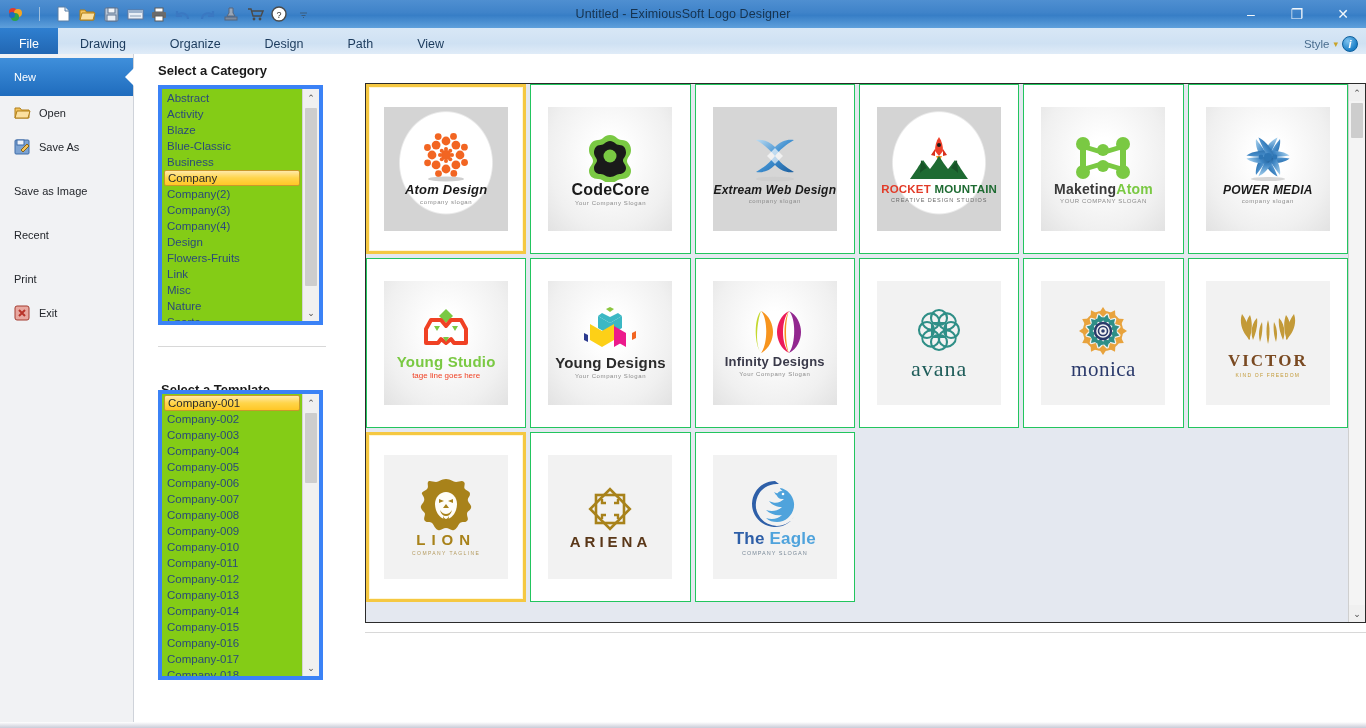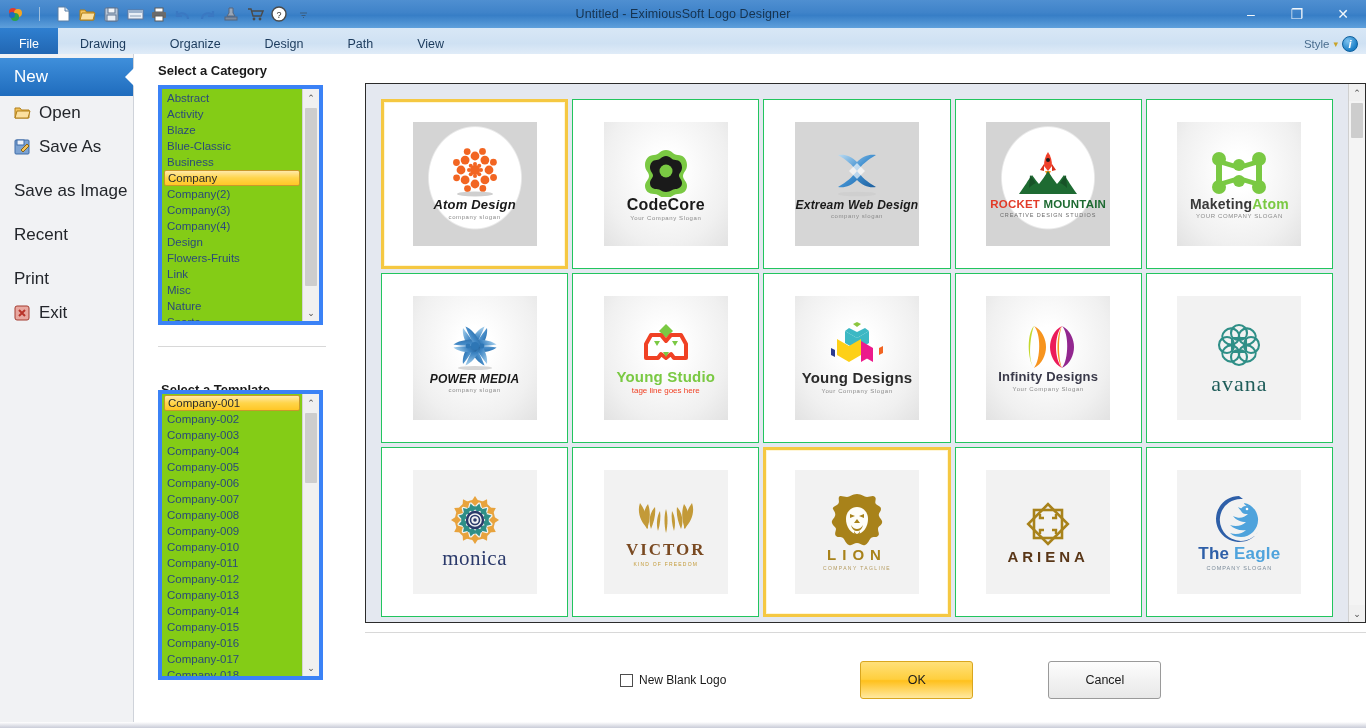--- a/index.html
+++ b/index.html
@@ -62,21 +62,21 @@
 
   
   .backstage { position: absolute; left: 0; top: 54px; width: 1366px; height: 674px; background: #fff; }
 
   .leftnav {
     position: absolute; left: 0; top: 0; width: 134px; height: 674px;
     background: #f1f2f4; border-right: 1px solid #cfd3da;
   }
   .nav-item {
     height: 34px; display: flex; align-items: center; gap: 8px;
-    padding-left: 14px; font-size: 17px; color: #23262b;
+    padding-left: 14px; font-size: 11px; color: #23262b;
   }
   .nav-item.gap { margin-top: 10px; }
   .nav-item.selected {
     background: linear-gradient(to bottom, #3f8fdb 0%, #1f6cbd 100%);
     color: #ffffff; position: relative; height: 38px;
   }
   .nav-item.selected::after {
     content: ""; position: absolute; right: -1px; top: 50%; transform: translateY(-50%);
     border-top: 9px solid transparent; border-bottom: 9px solid transparent;
     border-right: 9px solid #ffffff;
@@ -111,22 +111,22 @@
   }
   .sbtn.down { position: absolute; bottom: 0; left: 0; right: 0; }
   .sthumb { position: absolute; left: 2px; right: 2px; background: #cdcdcd; border-radius: 1px; }
 
   
   .gallery {
     position: absolute; border: 1px solid #2b2b2b; background: #e4e8f0; overflow: hidden;
   }
   .gal-inner {
     position: absolute; left: 0; top: 0; right: 17px; bottom: 0;
-    display: grid; grid-template-columns: repeat(5, 1fr); grid-auto-rows: 170px;
-    gap: 4px; padding: 15px; border-radius: 6px;
+    display: grid; grid-template-columns: repeat(6, 1fr); grid-auto-rows: 170px;
+    gap: 4px; padding: 0; border-radius: 6px;
   }
   .cell {
     background: #ffffff; border: 1px solid #22c55e;
     display: flex; align-items: center; justify-content: center; position: relative;
   }
   .cell.sel { border: 3px solid #f5c842; background:#ffffff; box-shadow: inset 0 0 0 1px #fff6d6; }
   .thumb {
     width: 124px; height: 124px; display: flex; flex-direction: column;
     align-items: center; justify-content: center;
     background: radial-gradient(ellipse at 50% 40%, #ffffff 18%, #f0f0f0 70%, #e2e2e2 100%);
@@ -720,25 +720,17 @@
         </div>
       <div class="gal-sbar">
         <div class="sbtn">⌃</div>
         <div class="sthumb" style="top:19px;height:35px;"></div>
         <div class="sbtn down">⌄</div>
       </div>
     </div>
 
     <div class="divider" style="left:231px; top:578px; width:1001px;"></div>
 
-    <div class="footer" style="left:231px; top:596px; width:1001px; height:60px;">
-      <label class="chk-wrap" style="margin-left:255px">
-        <span class="chk"></span>
-        <span>New Blank Logo</span>
-      </label>
-      <div class="btn ok" style="margin-left:134px">OK</div>
-      <div class="btn cancel" style="margin-left:75px">Cancel</div>
-    </div>
 
   </div>
 </div>
 
 <div class="bottom-strip"></div>
 
 </body></html>

